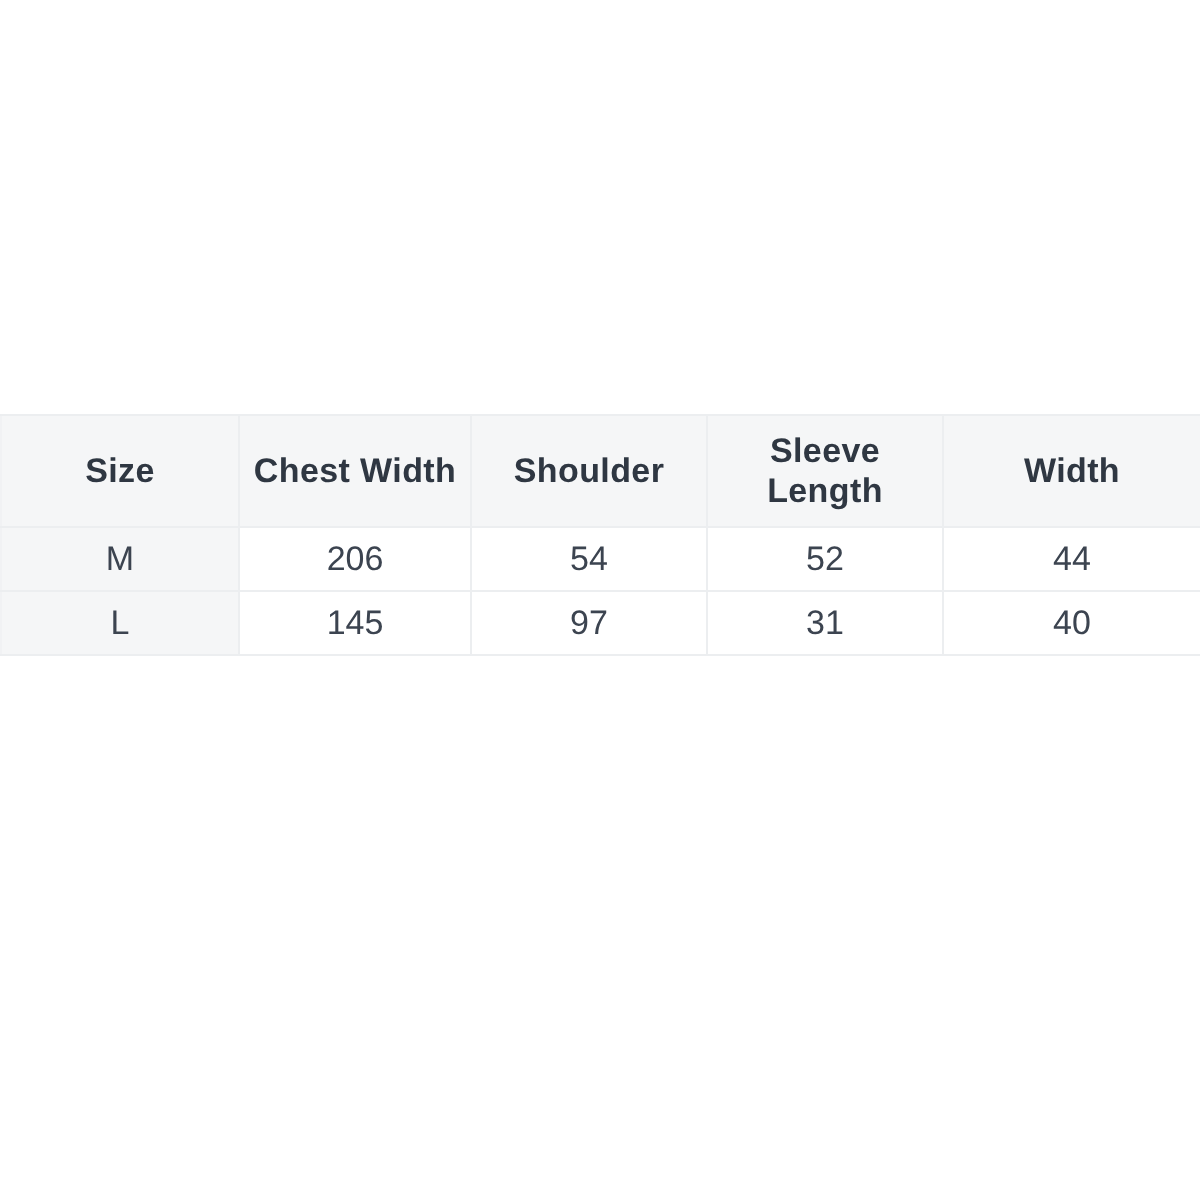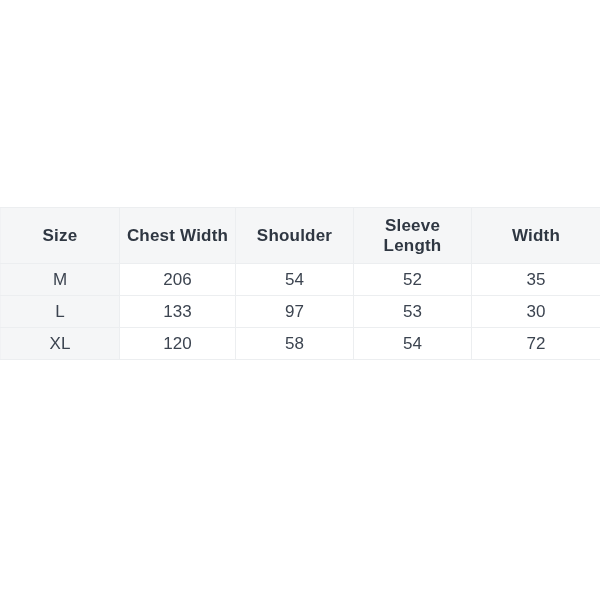--- a/index.html
+++ b/index.html
@@ -98,31 +98,24 @@
         <th>Sleeve Length</th>
         <th>Width</th>
       </tr>
     </thead>
     <tbody>
       <tr>
         <td class="size-cell">M</td>
         <td>206</td>
         <td>54</td>
         <td>52</td>
-        <td>35</td>
+        <td>44</td>
       </tr>
       <tr>
         <td class="size-cell">L</td>
-        <td>133</td>
+        <td>145</td>
         <td>97</td>
-        <td>53</td>
-        <td>30</td>
-      </tr>
-      <tr>
-        <td class="size-cell">XL</td>
-        <td>120</td>
-        <td>58</td>
-        <td>54</td>
-        <td>72</td>
+        <td>31</td>
+        <td>40</td>
       </tr>
     </tbody>
   </table>
 </div>
 
 </body></html>

